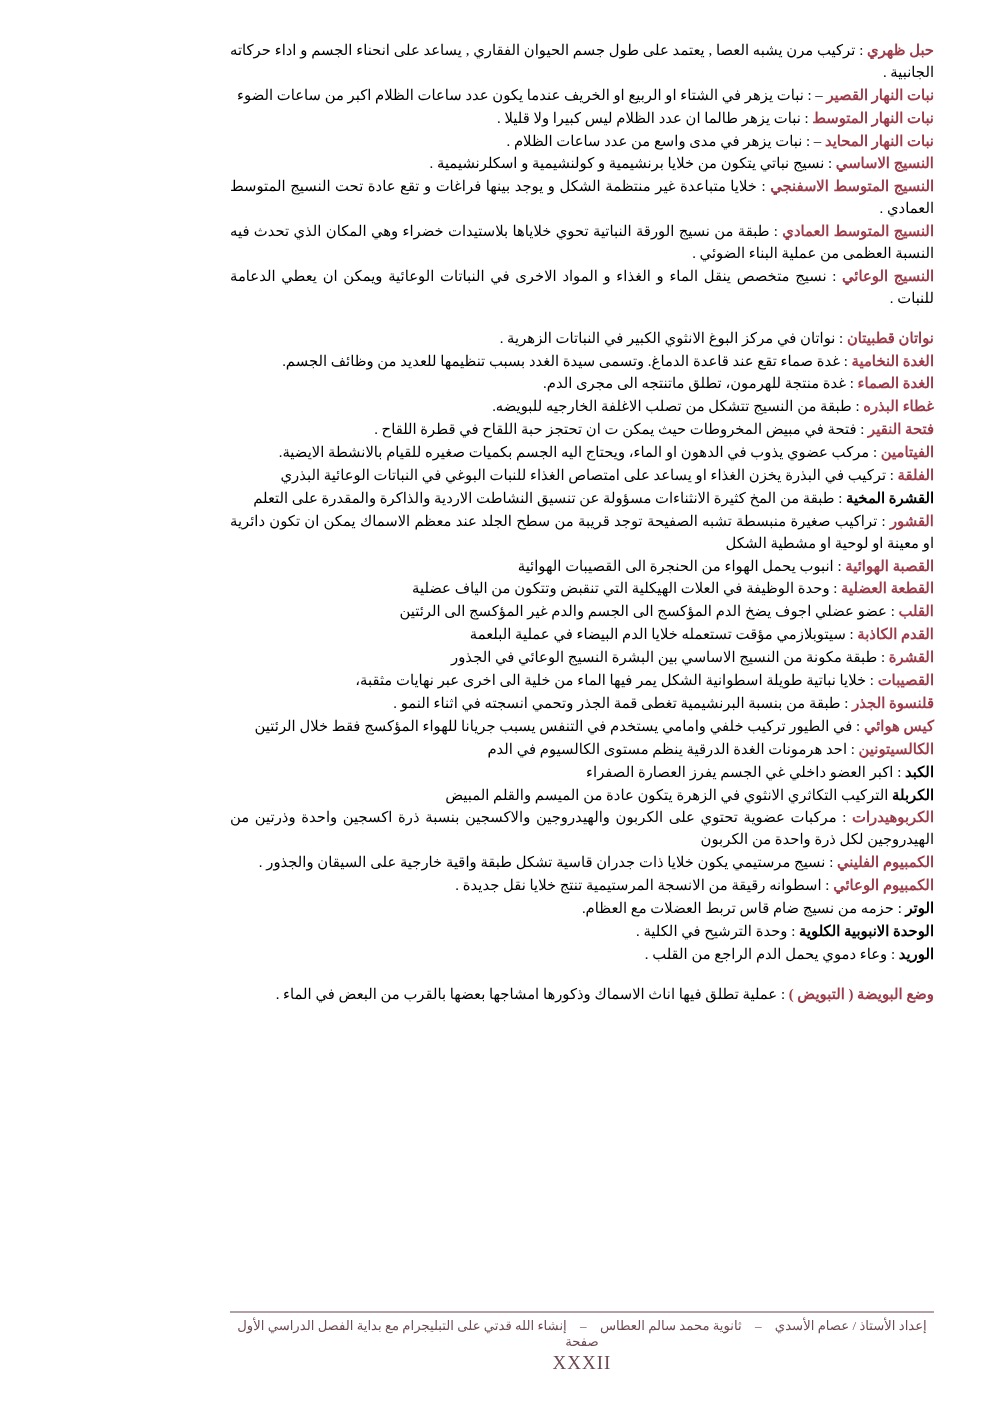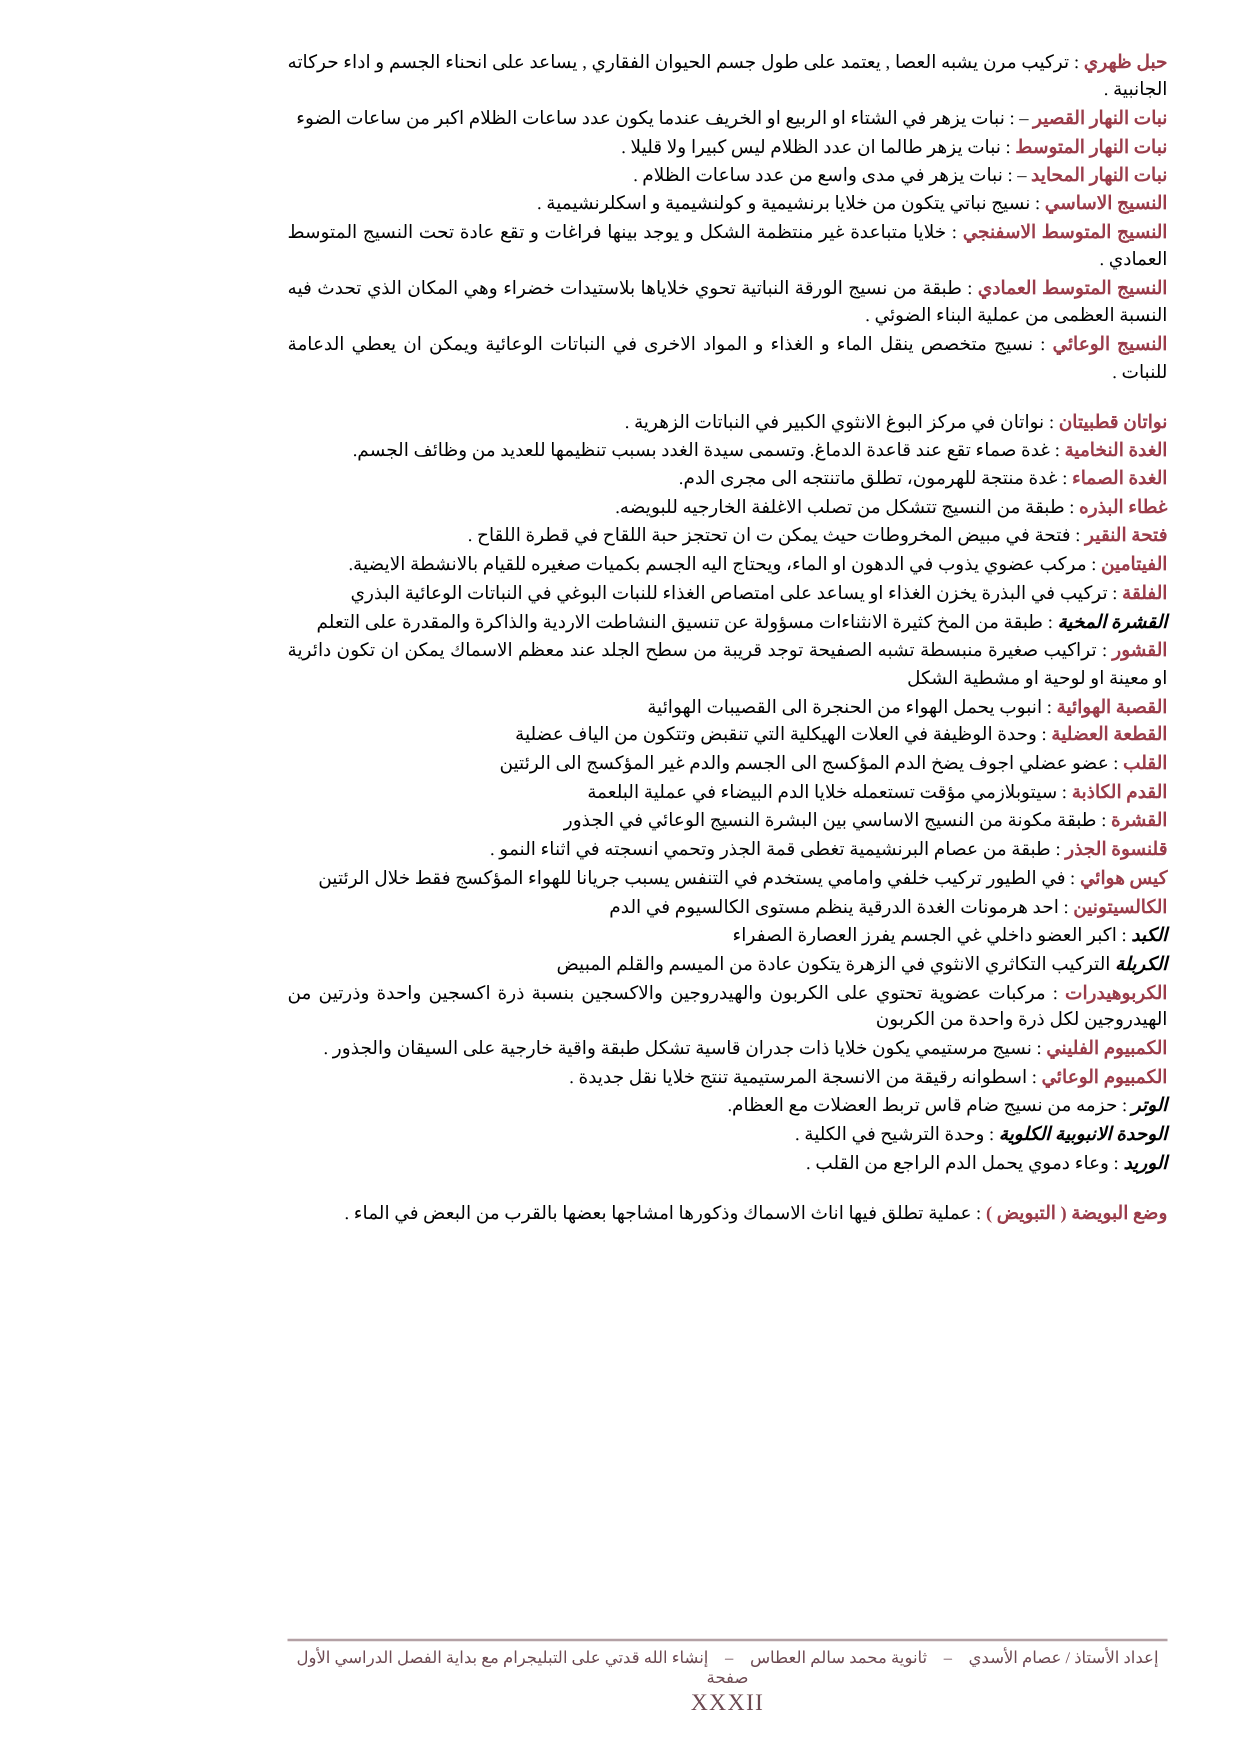--- a/index.html
+++ b/index.html
@@ -36,21 +36,20 @@
     text-align: justify;
     text-align-last: right;
   }
   .term {
     font-weight: bold;
     color: #9a3c4a;
   }
   .term-plain {
     font-weight: bold;
     color: #000;
-    font-style: italic;
   }
   .body-text {
     color: #000;
   }
   .gap {
     height: 17px;
   }
   .footer {
     position: absolute;
     left: 58px;
@@ -175,23 +174,27 @@
       <span class="body-text">: عضو  عضلي اجوف يضخ الدم المؤكسج الى الجسم والدم غير المؤكسج الى الرئتين</span>
     </p>
     <p class="entry">
       <span class="term">القدم الكاذبة</span>
       <span class="body-text">: سيتوبلازمي مؤقت تستعمله خلايا الدم البيضاء في عملية البلعمة</span>
     </p>
     <p class="entry">
       <span class="term">القشرة</span>
       <span class="body-text">: طبقة مكونة من النسيج الاساسي بين البشرة النسيج الوعائي في الجذور</span>
     </p>
+    <p class="entry justify">
+      <span class="term">القصيبات</span>
+      <span class="body-text">: خلايا نباتية طويلة اسطوانية الشكل يمر فيها الماء من خلية الى اخرى عبر نهايات مثقبة،</span>
+    </p>
     <p class="entry">
       <span class="term">قلنسوة الجذر</span>
-      <span class="body-text">: طبقة من عصام البرنشيمية تغطى قمة الجذر وتحمي انسجته في اثناء النمو .</span>
+      <span class="body-text">: طبقة من بنسبة البرنشيمية تغطى قمة الجذر وتحمي انسجته في اثناء النمو .</span>
     </p>
     <p class="entry justify">
       <span class="term">كيس هوائي</span>
       <span class="body-text">: في الطيور تركيب خلفي وامامي يستخدم في التنفس يسبب جريانا للهواء المؤكسج فقط خلال الرئتين</span>
     </p>
     <p class="entry">
       <span class="term">الكالسيتونين</span>
       <span class="body-text">: احد هرمونات الغدة الدرقية ينظم مستوى الكالسيوم في الدم</span>
     </p>
     <p class="entry">

